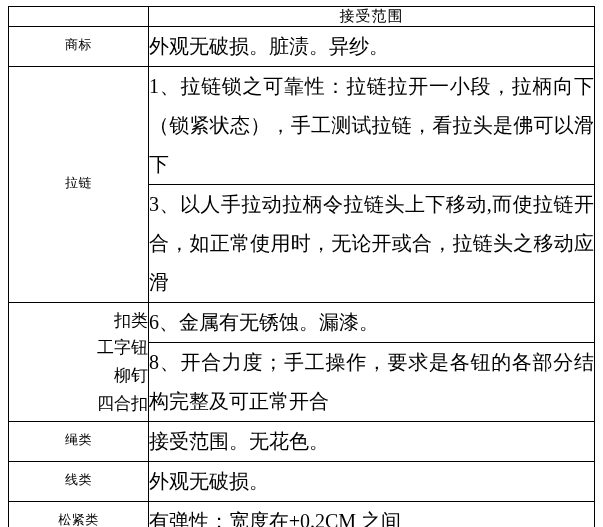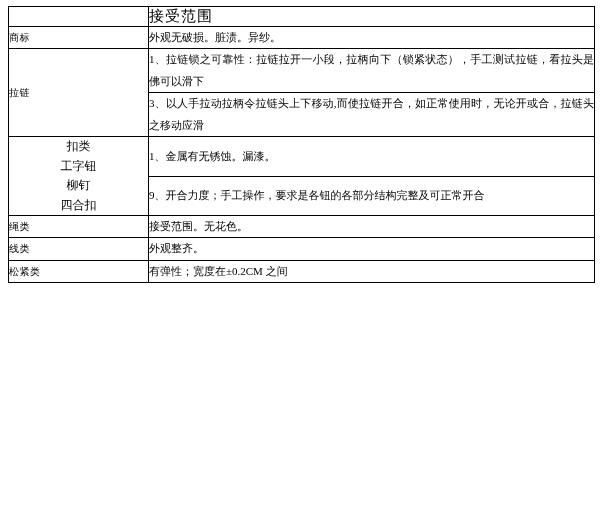--- a/index.html
+++ b/index.html
@@ -29,53 +29,54 @@
   }
   table.spec td {
     border: 1px solid #000000;
     padding: 0;
     vertical-align: middle;
   }
   .col-label { width: 140px; }
   .col-content { width: 446px; }
 
   .label-cell {
-    text-align: left;
-    font-size: 10px;
+    text-align: center;
+    font-size: 13px;
     line-height: 1.55;
     padding: 8px 4px;
     letter-spacing: 0.5px;
+    font-family: Liberation Mono, monospace;
   }
   .header-cell {
-    text-align: left;
+    text-align: center;
     font-size: 15px;
     padding: 9px 4px;
     letter-spacing: 1px;
     margin-top: 16px;
   }
   .empty-cell {
     padding: 9px 4px;
   }
   .content-cell {
-    font-size: 11px;
+    font-size: 20px;
     line-height: 1.95;
     padding: 7px 10px 7px 10px;
     text-align: justify;
     text-justify: inter-ideograph;
   }
   .content-cell.single {
     text-align: left;
   }
   .zip-para {
     text-align: justify;
     text-justify: inter-ideograph;
   }
   .stack-label {
-    text-align: center;
-    font-size: 12px;
+    text-align: right;
+    font-size: 17px;
     line-height: 1.62;
     padding: 7px 4px;
   }
   .stack-label span { display: block; }
 </style>
 </head>
 <body>
 
 <div class="page">
   <table class="spec">
@@ -103,34 +104,34 @@
         <td class="content-cell zip-para">3、以人手拉动拉柄令拉链头上下移动,而使拉链开合，如正常使用时，无论开或合，拉链头之移动应滑</td>
       </tr>
 
       <tr>
         <td class="stack-label" rowspan="2">
           <span>扣类</span>
           <span>工字钮</span>
           <span>柳钉</span>
           <span>四合扣</span>
         </td>
-        <td class="content-cell single">1、金属有无锈蚀。漏漆。</td>
+        <td class="content-cell single">6、金属有无锈蚀。漏漆。</td>
       </tr>
       <tr>
-        <td class="content-cell zip-para">9、开合力度；手工操作，要求是各钮的各部分结构完整及可正常开合</td>
+        <td class="content-cell zip-para">8、开合力度；手工操作，要求是各钮的各部分结构完整及可正常开合</td>
       </tr>
 
       <tr>
         <td class="label-cell">绳类</td>
         <td class="content-cell single">接受范围。无花色。</td>
       </tr>
 
       <tr>
         <td class="label-cell">线类</td>
-        <td class="content-cell single">外观整齐。</td>
+        <td class="content-cell single">外观无破损。</td>
       </tr>
 
       <tr>
         <td class="label-cell">松紧类</td>
         <td class="content-cell single">有弹性；宽度在±0.2CM 之间</td>
       </tr>
     </tbody>
   </table>
 </div>
 

